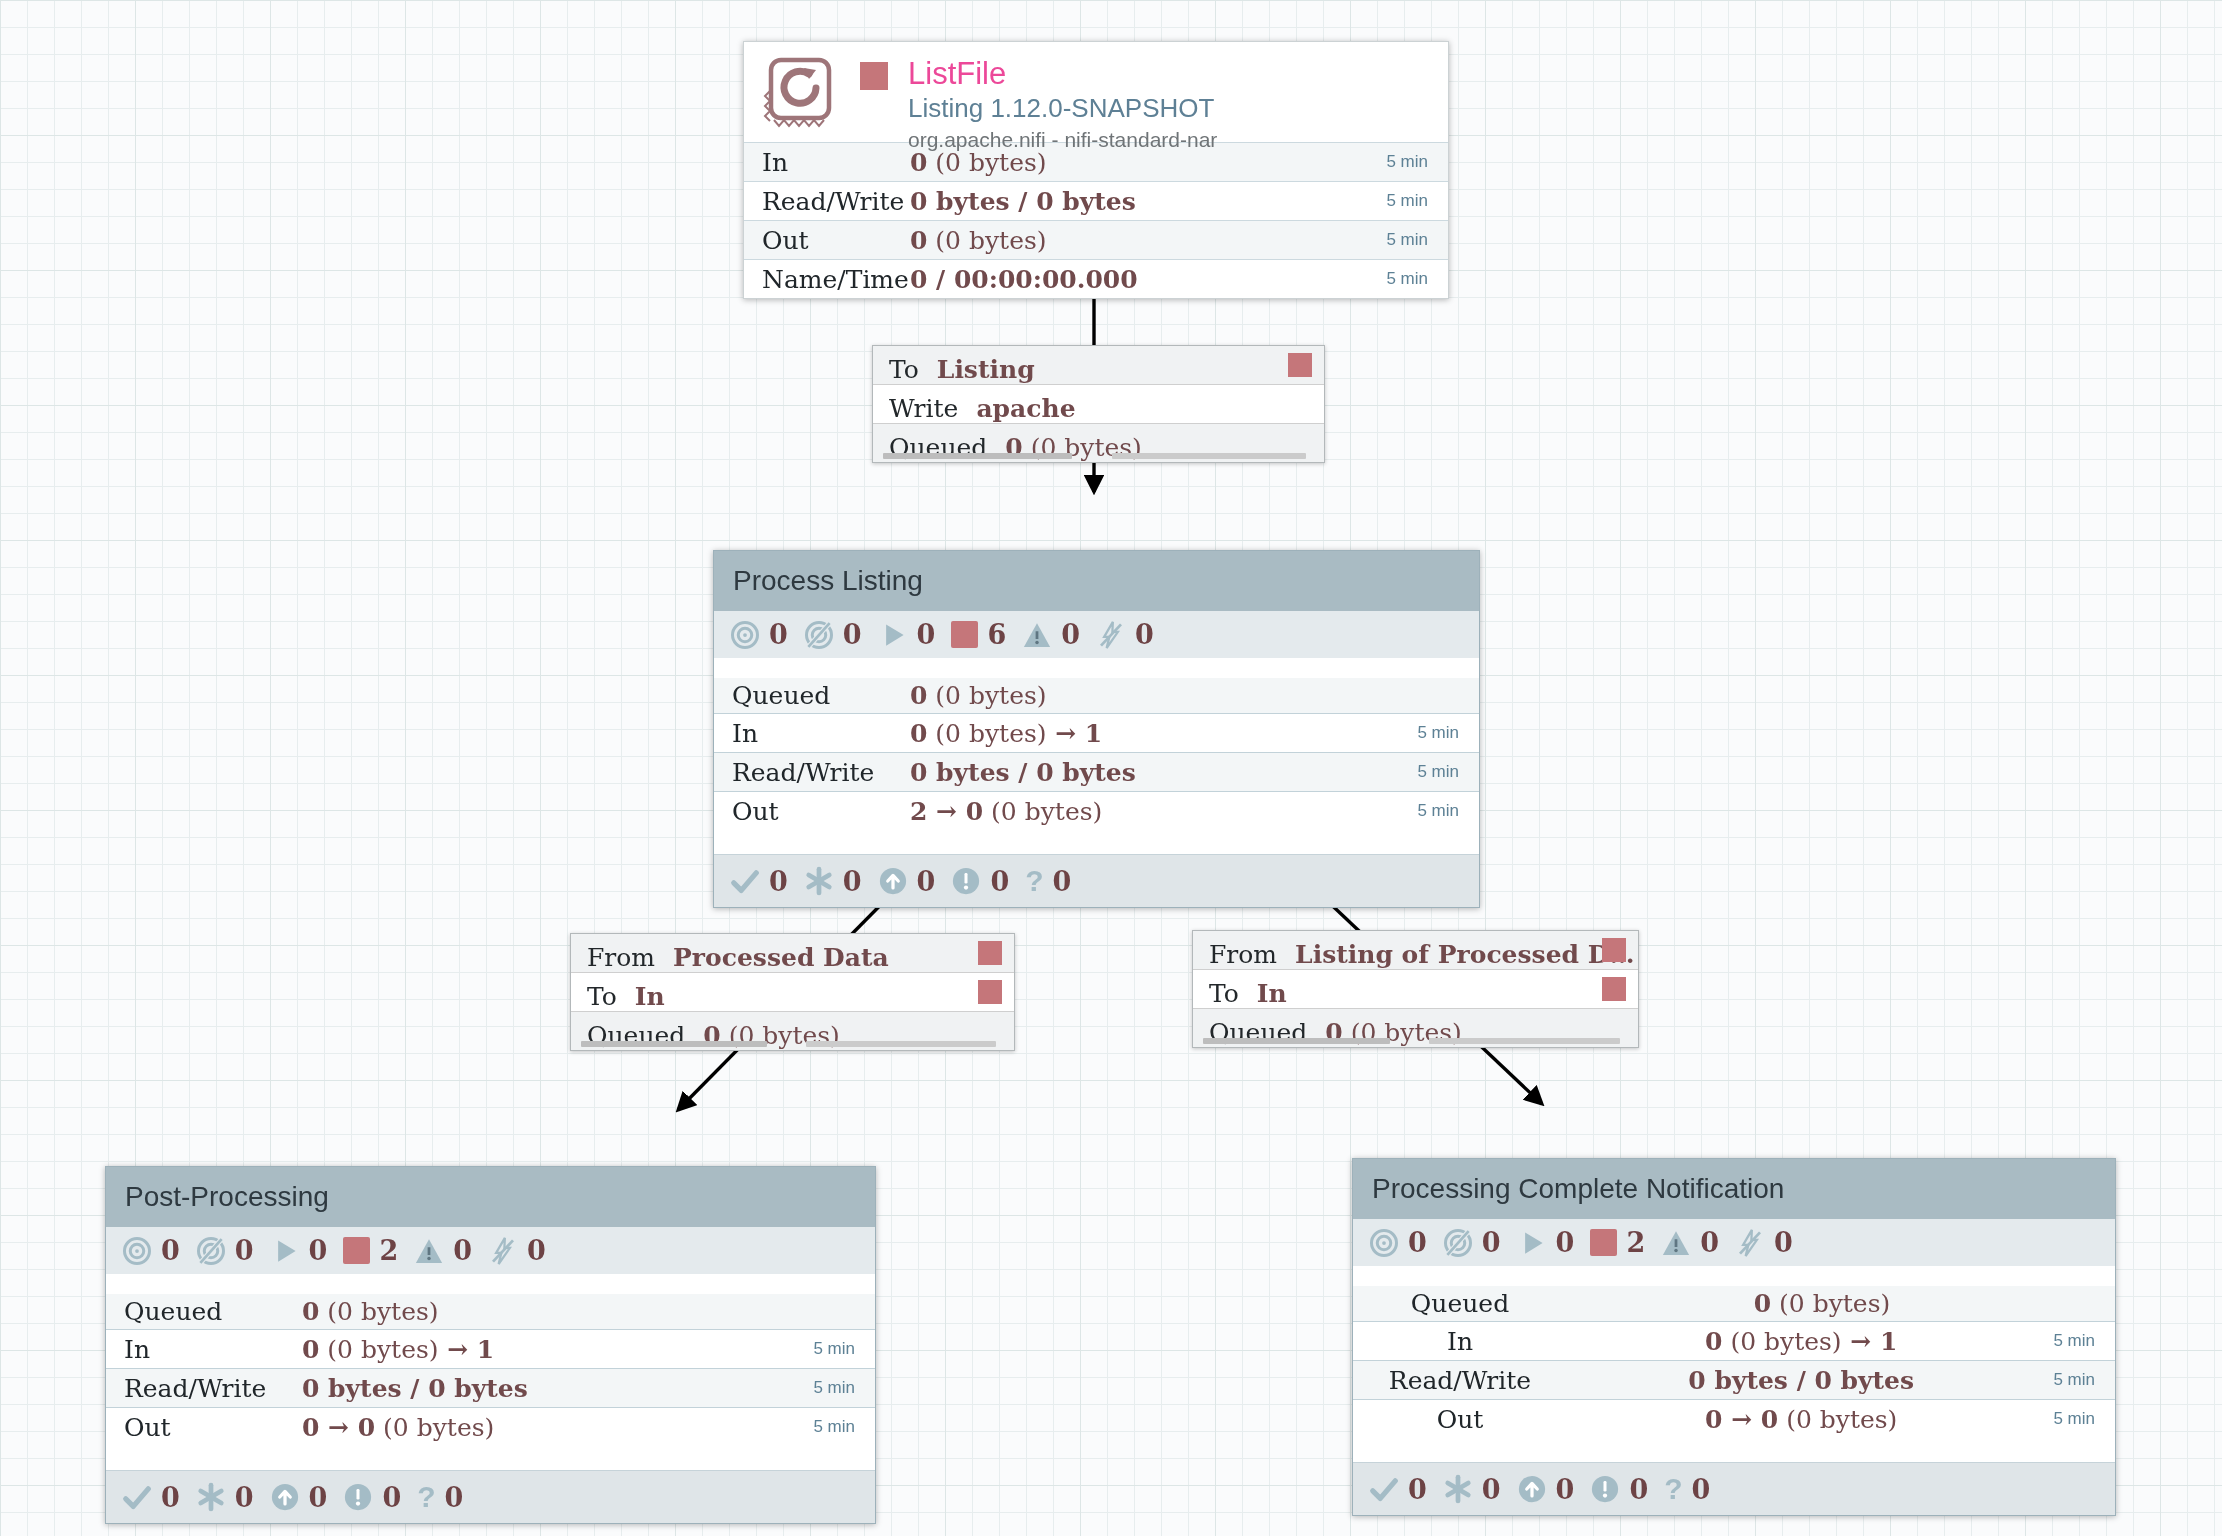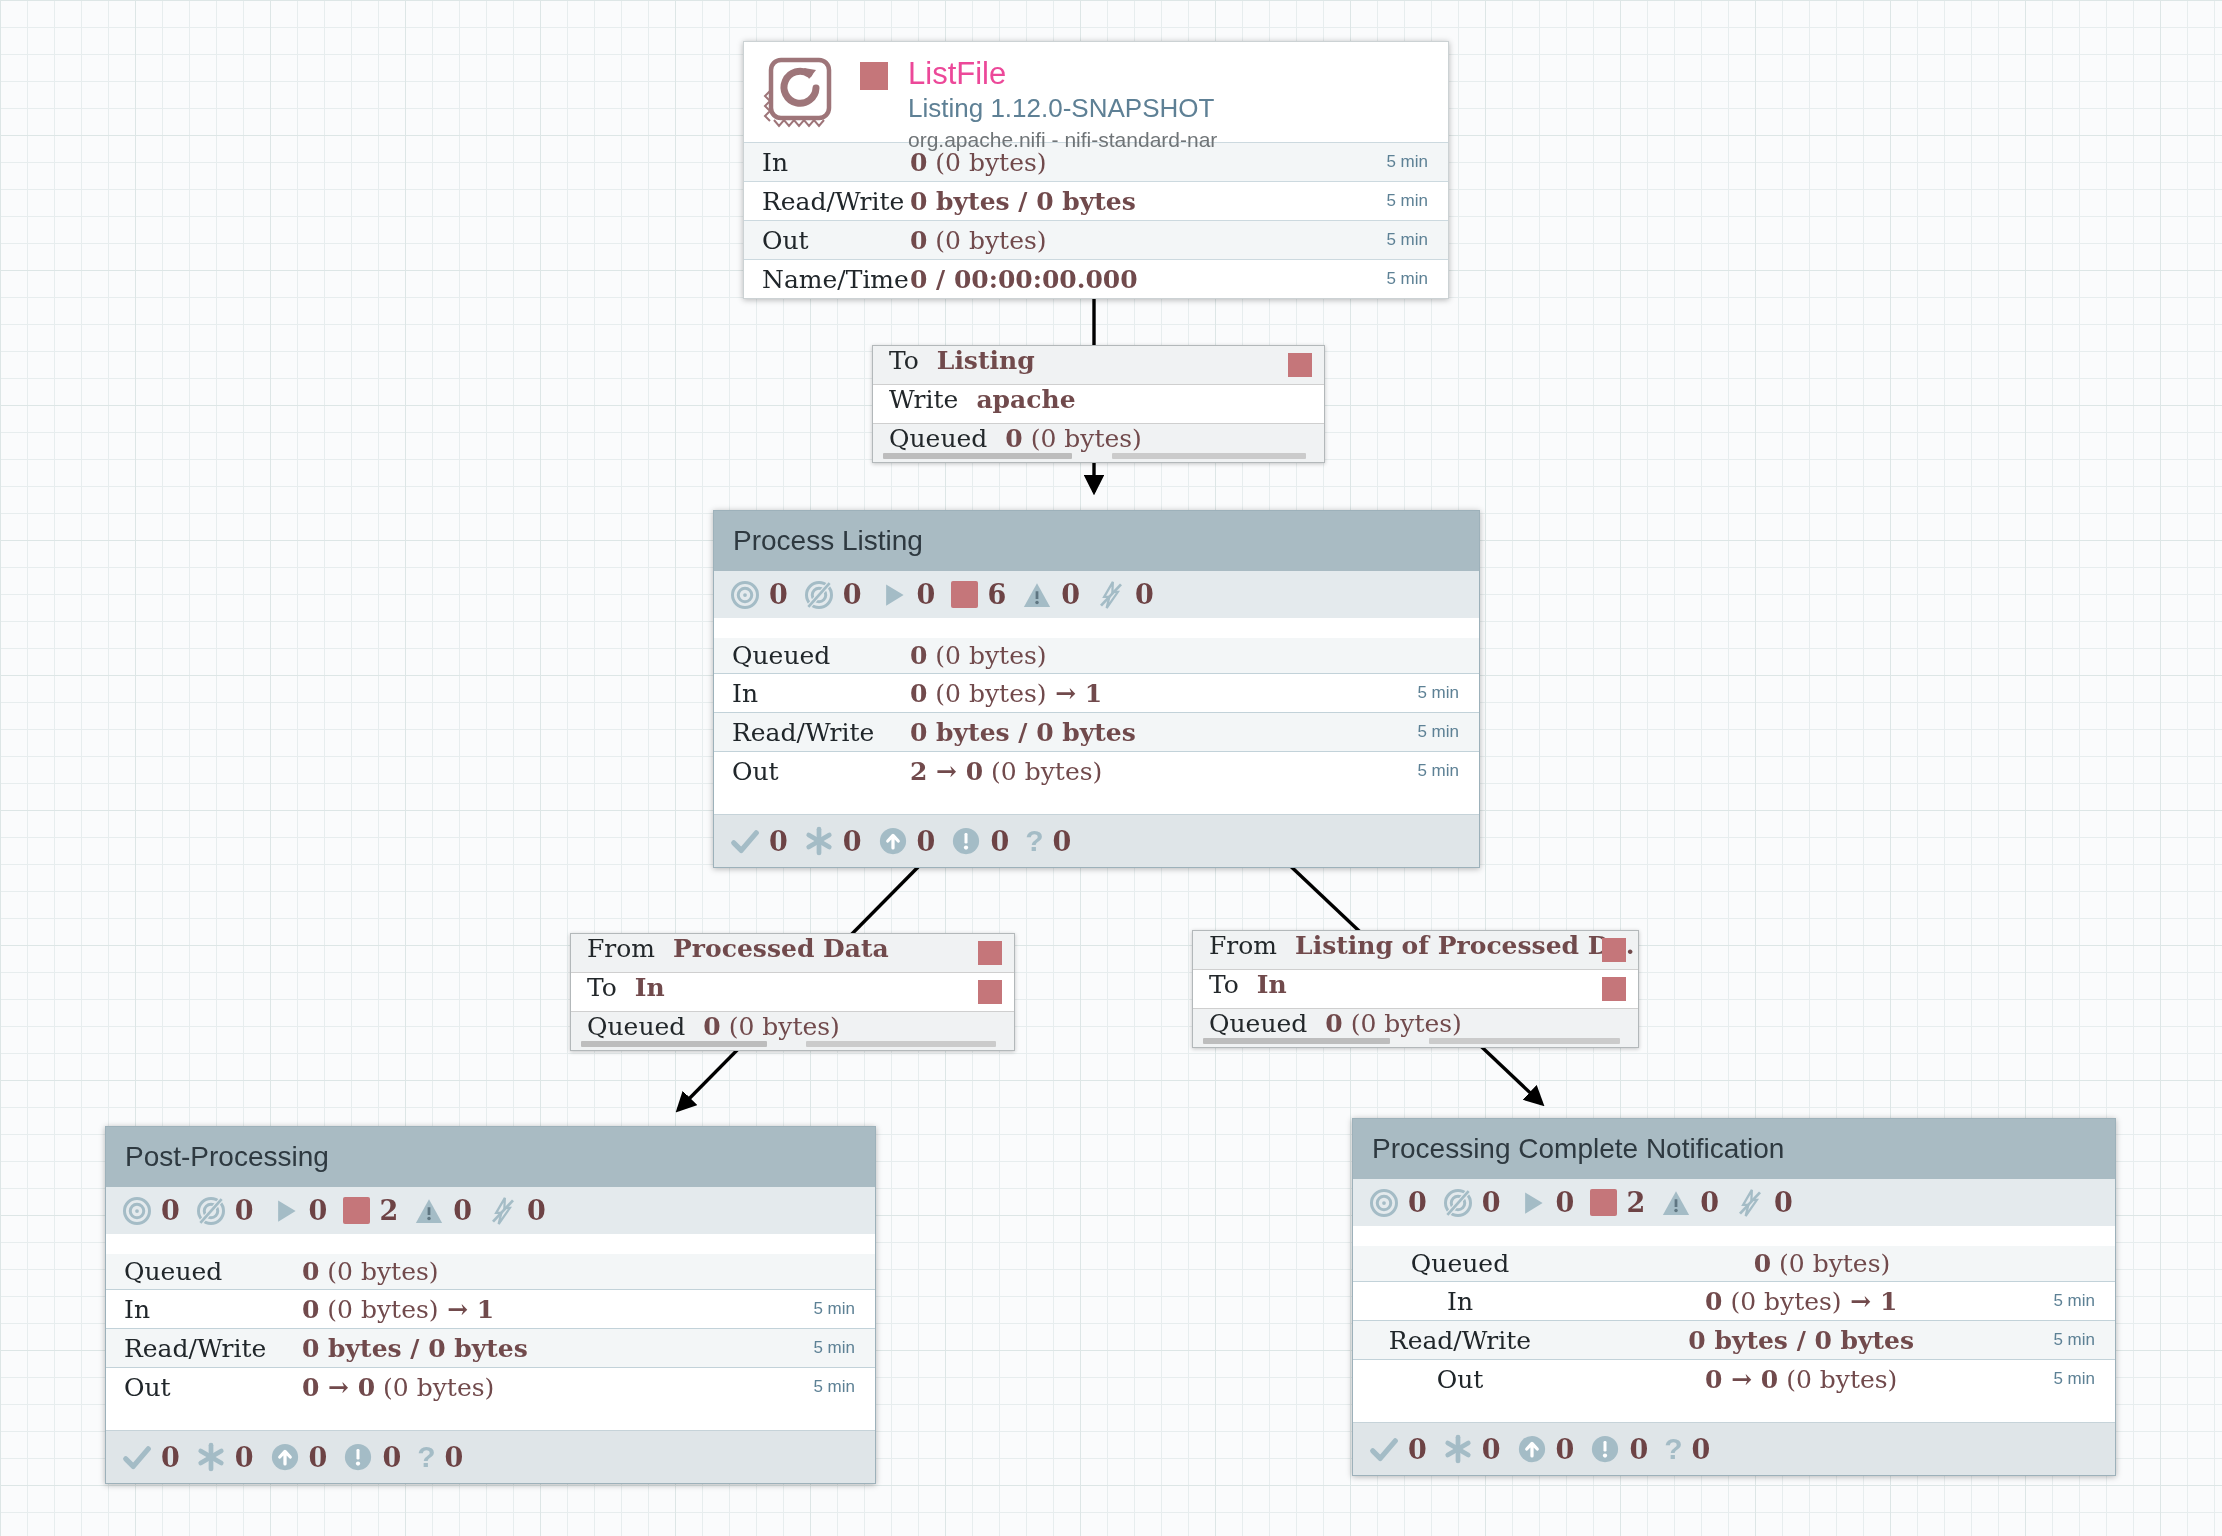--- a/index.html
+++ b/index.html
@@ -29,32 +29,32 @@
     border-top:1px solid #ccd9df;font-family:"DejaVu Serif",serif;font-size:25px;color:#20262a;}
   .stat-row.alt{background:#f3f6f7;}
   .s-label{flex:none;width:148px;}
   .g-stats .s-label{width:178px;}
   .s-value{flex:1;color:#714a4c;font-weight:400;white-space:pre;}
   .s-value b{font-weight:700;}
   .s-time{flex:none;color:#5d8195;font-family:"Liberation Sans",sans-serif;font-size:17px;}
   
   .conn{position:absolute;background:#fff;border:1px solid #b3b8ba;z-index:3;
         box-shadow:0 1px 4px rgba(0,0,0,.22);}
-  .c-row{height:38px;display:flex;align-items:flex-start;padding:0 14px 0 16px;position:relative;
+  .c-row{height:38px;display:flex;align-items:flex-end;padding:0 14px 0 16px;position:relative;
          font-family:"DejaVu Serif",serif;font-size:25px;color:#22272a;}
   .c-row + .c-row{border-top:1px solid #cfcfcf;}
   .c-row.gray{background:#f0f2f3;}
   .c-key{margin-right:18px;white-space:pre;}
   .c-val{color:#714a4c;font-weight:700;white-space:pre;}
   .c-sq{position:absolute;right:12px;top:7px;width:24px;height:24px;background:#c5767a;}
   .qbar-l,.qbar-r{position:absolute;bottom:3px;height:6px;background:#bdbdbd;border-radius:1px;}
   .qbar-l{left:10px;width:42%;}
   .qbar-r{left:53%;width:43%;background:#cbcbcb;}
   
-  .group{border:1px solid #9db1ba;}
+  .group{border:1px solid #9db1ba;margin-top:40px;}
   .g-header{height:60px;background:#a9bbc3;display:flex;align-items:center;padding:0 19px;
             font-size:28px;color:#2e3940;}
   .badge-row{height:47px;background:#e4eaed;display:flex;align-items:center;padding:0 16px;}
   .cnt{font-family:"DejaVu Serif",serif;font-weight:700;font-size:27px;color:#6d4345;
        margin:0 16px 0 9px;}
   .ic{width:30px;height:30px;color:#a4bcc6;flex:none;}
   .sq-badge{width:27px;height:27px;background:#c5767a;border-radius:2px;flex:none;}
   .g-gap{height:20px;background:#fff;}
   .g-gap2{height:24px;background:#fff;}
   .q-row{height:35px;border-top:none;}

